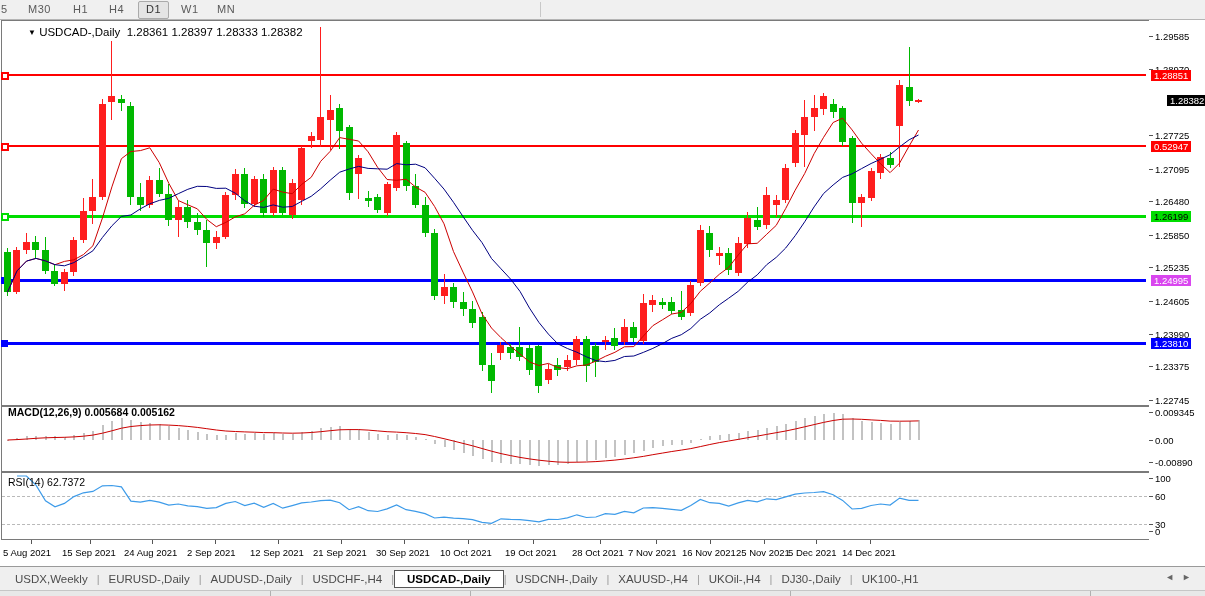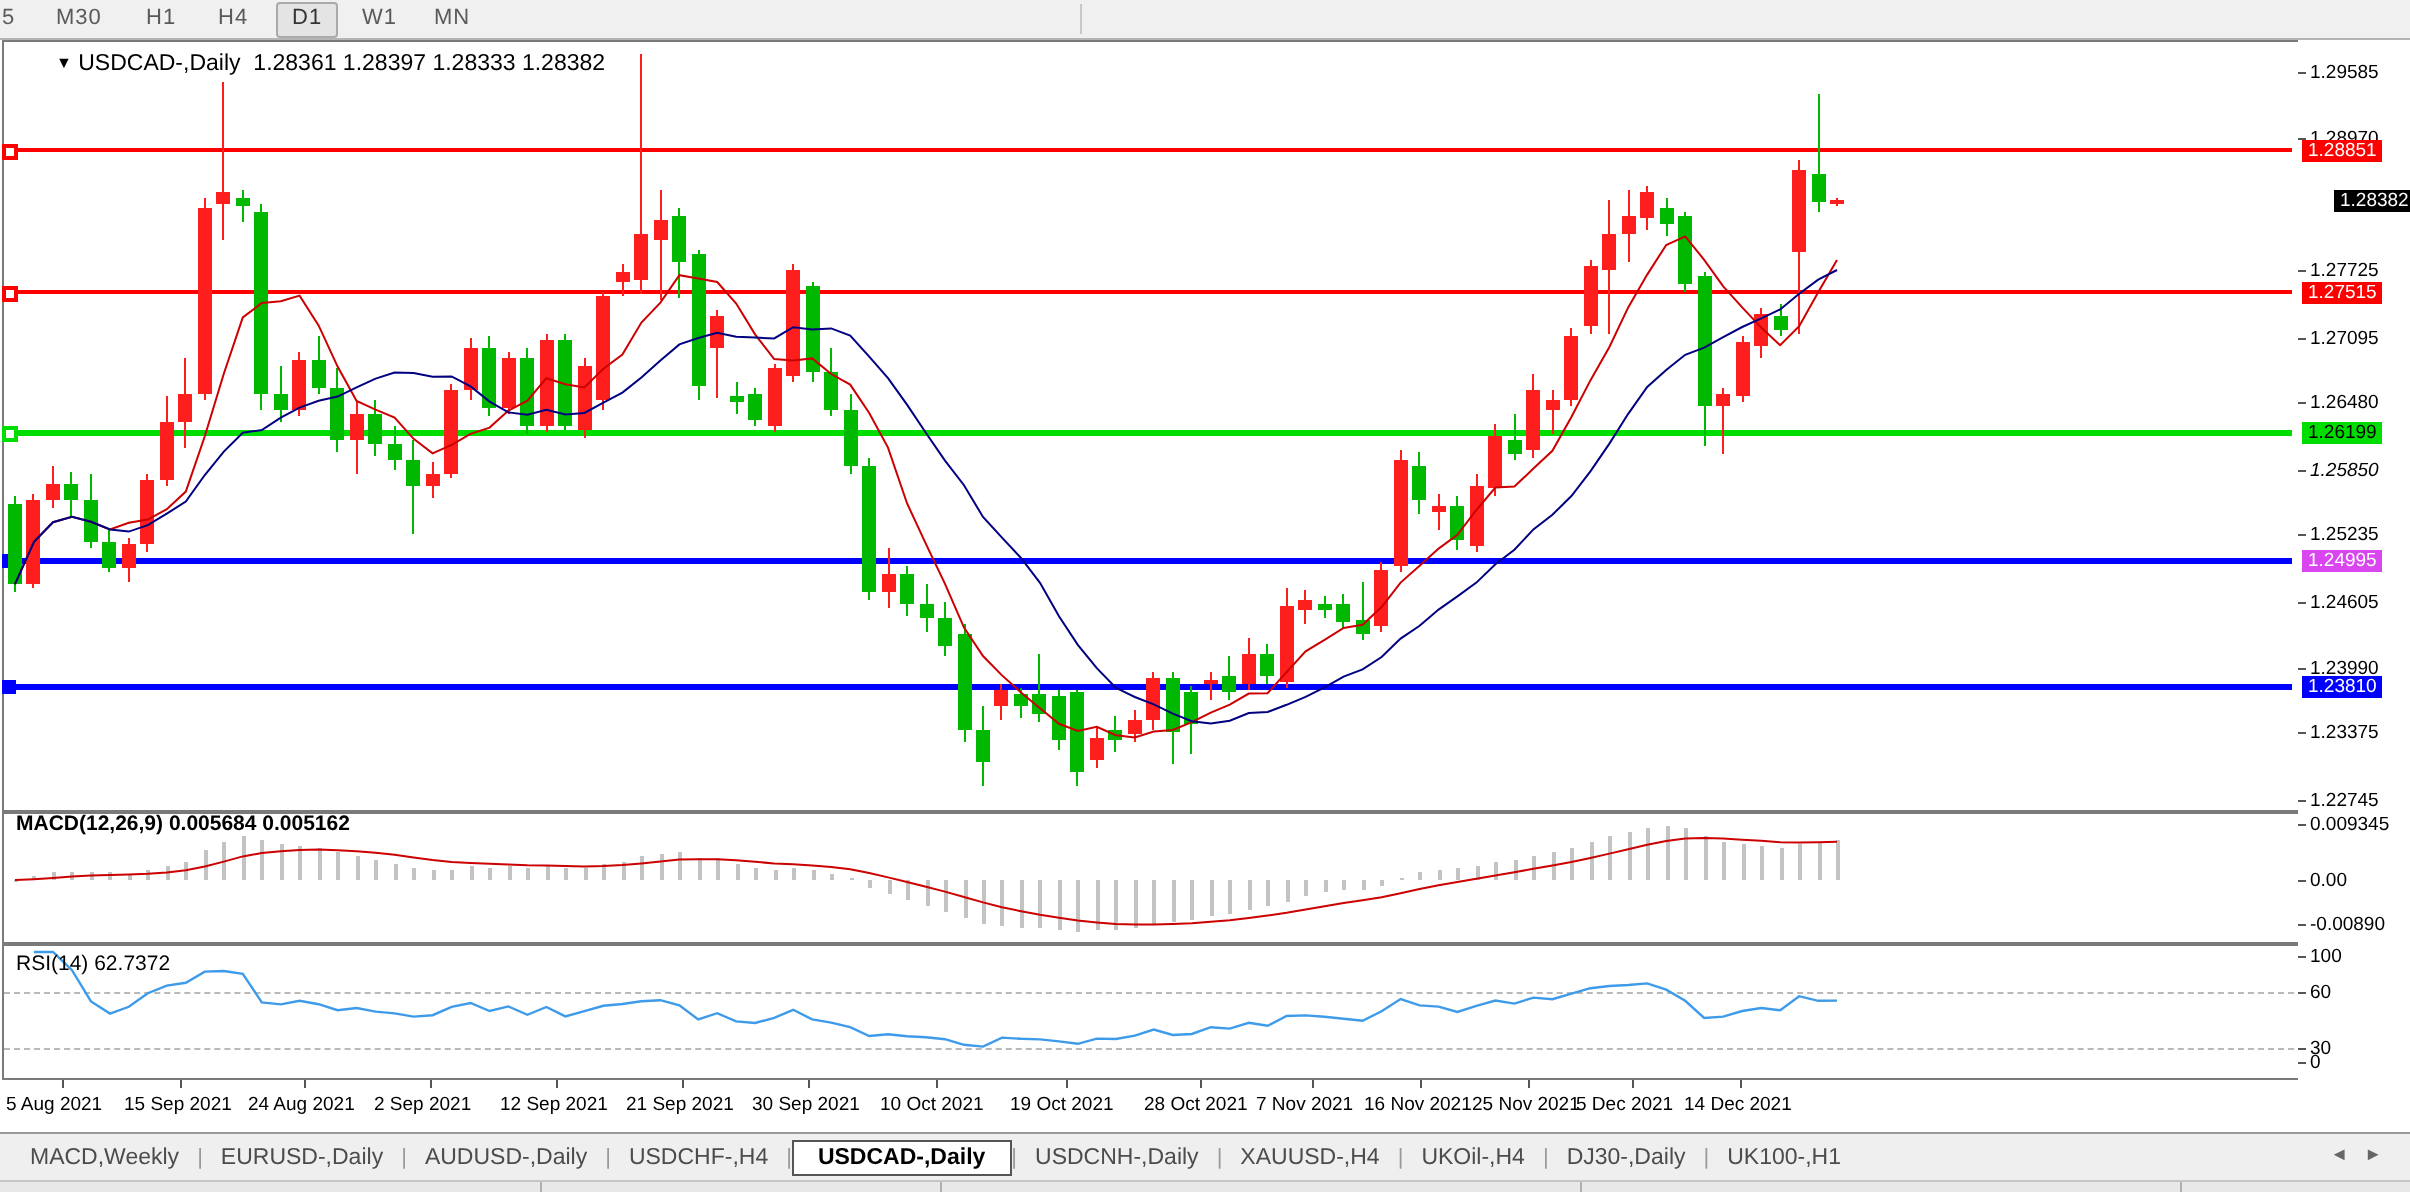--- a/index.html
+++ b/index.html
@@ -389,34 +389,34 @@
     <div class="axlabel" style="top: 11.1606px;">1.29585</div>
     <div class="axtick" style="top: 48.854px;"></div>
     <div class="axlabel" style="top: 43.854px;">1.28970</div>
     <div class="axtick" style="top: 115.038px;"></div>
     <div class="axlabel" style="top: 110.038px;">1.27725</div>
     <div class="axtick" style="top: 148.529px;"></div>
     <div class="axlabel" style="top: 143.529px;">1.27095</div>
     <div class="axtick" style="top: 181.222px;"></div>
     <div class="axlabel" style="top: 176.222px;">1.26480</div>
     <div class="axtick" style="top: 214.713px;"></div>
-    <div class="axlabel" style="top: 209.713px; font-style: italic;">1.25850</div>
+    <div class="axlabel" style="top: 209.713px;">1.25850</div>
     <div class="axtick" style="top: 247.407px;"></div>
     <div class="axlabel" style="top: 242.407px;">1.25235</div>
     <div class="axtick" style="top: 280.897px;"></div>
     <div class="axlabel" style="top: 275.897px;">1.24605</div>
     <div class="axtick" style="top: 313.591px;"></div>
     <div class="axlabel" style="top: 308.591px;">1.23990</div>
     <div class="axtick" style="top: 346.284px;"></div>
     <div class="axlabel" style="top: 341.284px;">1.23375</div>
     <div class="axtick" style="top: 379.775px;"></div>
     <div class="axlabel" style="top: 374.775px;">1.22745</div>
     <div class="badge" style="top: 49.6801px; background: rgb(255, 0, 0); color: rgb(255, 255, 255);">1.28851</div>
     <div class="badge" style="top: 74.6121px; background: rgb(0, 0, 0); color: rgb(255, 255, 255); margin-left: 16px;">1.28382</div>
-    <div class="badge" style="top: 120.702px; background: rgb(255, 0, 0); color: rgb(255, 255, 255);">1.27515</div>
+    <div class="badge" style="top: 120.702px; background: rgb(255, 0, 0); color: rgb(255, 255, 255);">0.52947</div>
     <div class="badge" style="top: 190.66px; background: rgb(0, 221, 0); color: rgb(0, 0, 0);">1.26199</div>
     <div class="badge" style="top: 254.665px; background: #d946ef; color: rgb(255, 255, 255);">1.24995</div>
     <div class="badge" style="top: 317.66px; background: rgb(0, 0, 255); color: rgb(255, 255, 255);">1.23810</div>
     <div class="axtick" style="top: 392px;"></div>
     <div class="axlabel" style="top: 387px;">0.009345</div>
     <div class="axtick" style="top: 420px;"></div>
     <div class="axlabel" style="top: 415px;">0.00</div>
     <div class="axtick" style="top: 442px;"></div>
     <div class="axlabel" style="top: 437px;">-0.00890</div>
     <div class="axtick" style="top: 458px;"></div>
@@ -456,21 +456,21 @@
     <div class="datelabel" style="left: 682px;">16 Nov 2021</div>
     <div class="datetick" style="left: 764px;"></div>
     <div class="datelabel" style="left: 736px;">25 Nov 2021</div>
     <div class="datetick" style="left: 816px;"></div>
     <div class="datelabel" style="left: 788px;">5 Dec 2021</div>
     <div class="datetick" style="left: 870px;"></div>
     <div class="datelabel" style="left: 842px;">14 Dec 2021</div>
   </div>
 
 <div id="tabbar" class="abs">
-    <span class="tab">MACD,Weekly</span>
+    <span class="tab">USDX,Weekly</span>
     <span class="tabsep">|</span>
     <span class="tab">EURUSD-,Daily</span>
     <span class="tabsep">|</span>
     <span class="tab">AUDUSD-,Daily</span>
     <span class="tabsep">|</span>
     <span class="tab">USDCHF-,H4</span>
     <span class="tabsep">|</span>
     <span class="tab active">USDCAD-,Daily</span>
     <span class="tabsep">|</span>
     <span class="tab">USDCNH-,Daily</span>

